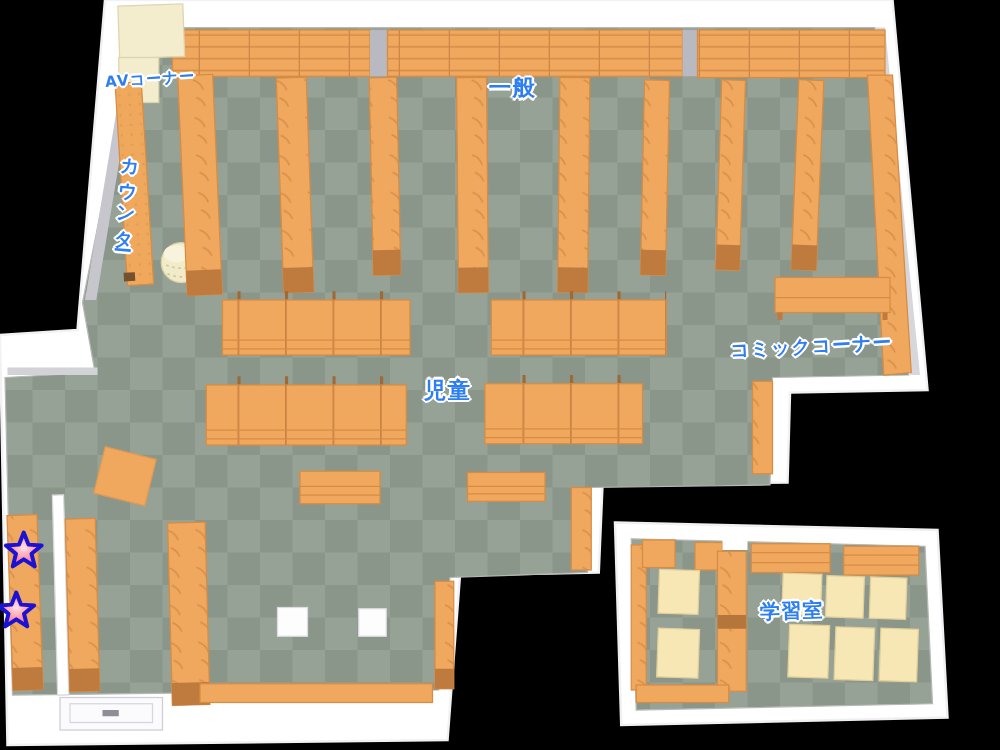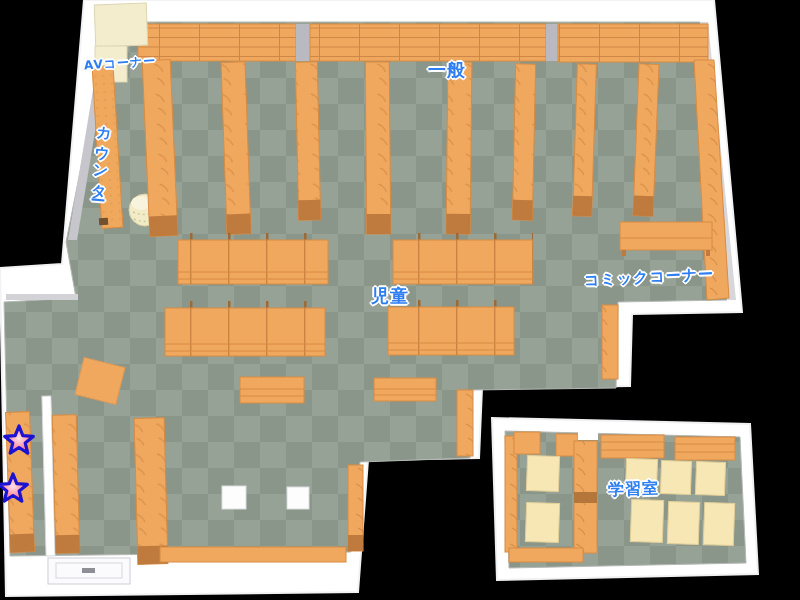--- a/index.html
+++ b/index.html
@@ -4,24 +4,24 @@
 <style>
   html,body{margin:0;padding:0;background:#000;}
   .stage{position:relative;width:800px;height:600px;background:#000;overflow:hidden;
          font-family:"DejaVu Sans","Liberation Sans",sans-serif;}
   .stage svg{position:absolute;left:0;top:0;}
   .lbl{position:absolute;color:#2c7ef2;font-weight:700;white-space:nowrap;
        text-shadow:-2px 0 0 #fff,2px 0 0 #fff,0 -2px 0 #fff,0 2px 0 #fff,
                    -1px -1px 0 #fff,1px -1px 0 #fff,-1px 1px 0 #fff,1px 1px 0 #fff;
        letter-spacing:1px;}
   .lbl-av{left:84px;top:55px;font-size:12px;transform:rotate(-4deg);}
-  .lbl-general{left:391px;top:58px;font-size:18px;padding-left:37px;}
+  .lbl-general{left:391px;top:58px;font-size:18px;}
   .lbl-counter{left:92px;top:116px;font-size:15px;writing-mode:vertical-rl;
                text-orientation:upright;transform:rotate(5deg);letter-spacing:2px;}
-  .lbl-children{left:339px;top:284px;font-size:18px;margin-left:32px;}
+  .lbl-children{left:339px;top:300px;font-size:18px;}
   .lbl-comic{left:584px;top:268px;font-size:15px;transform:rotate(-3deg);}
   .lbl-study{left:608px;top:479px;font-size:16px;transform:rotate(-2deg);}
 </style>
 </head>
 <body>
 
 <div class="stage">
 
 <svg width="800" height="600" viewBox="0 0 800 600">
   <defs>

